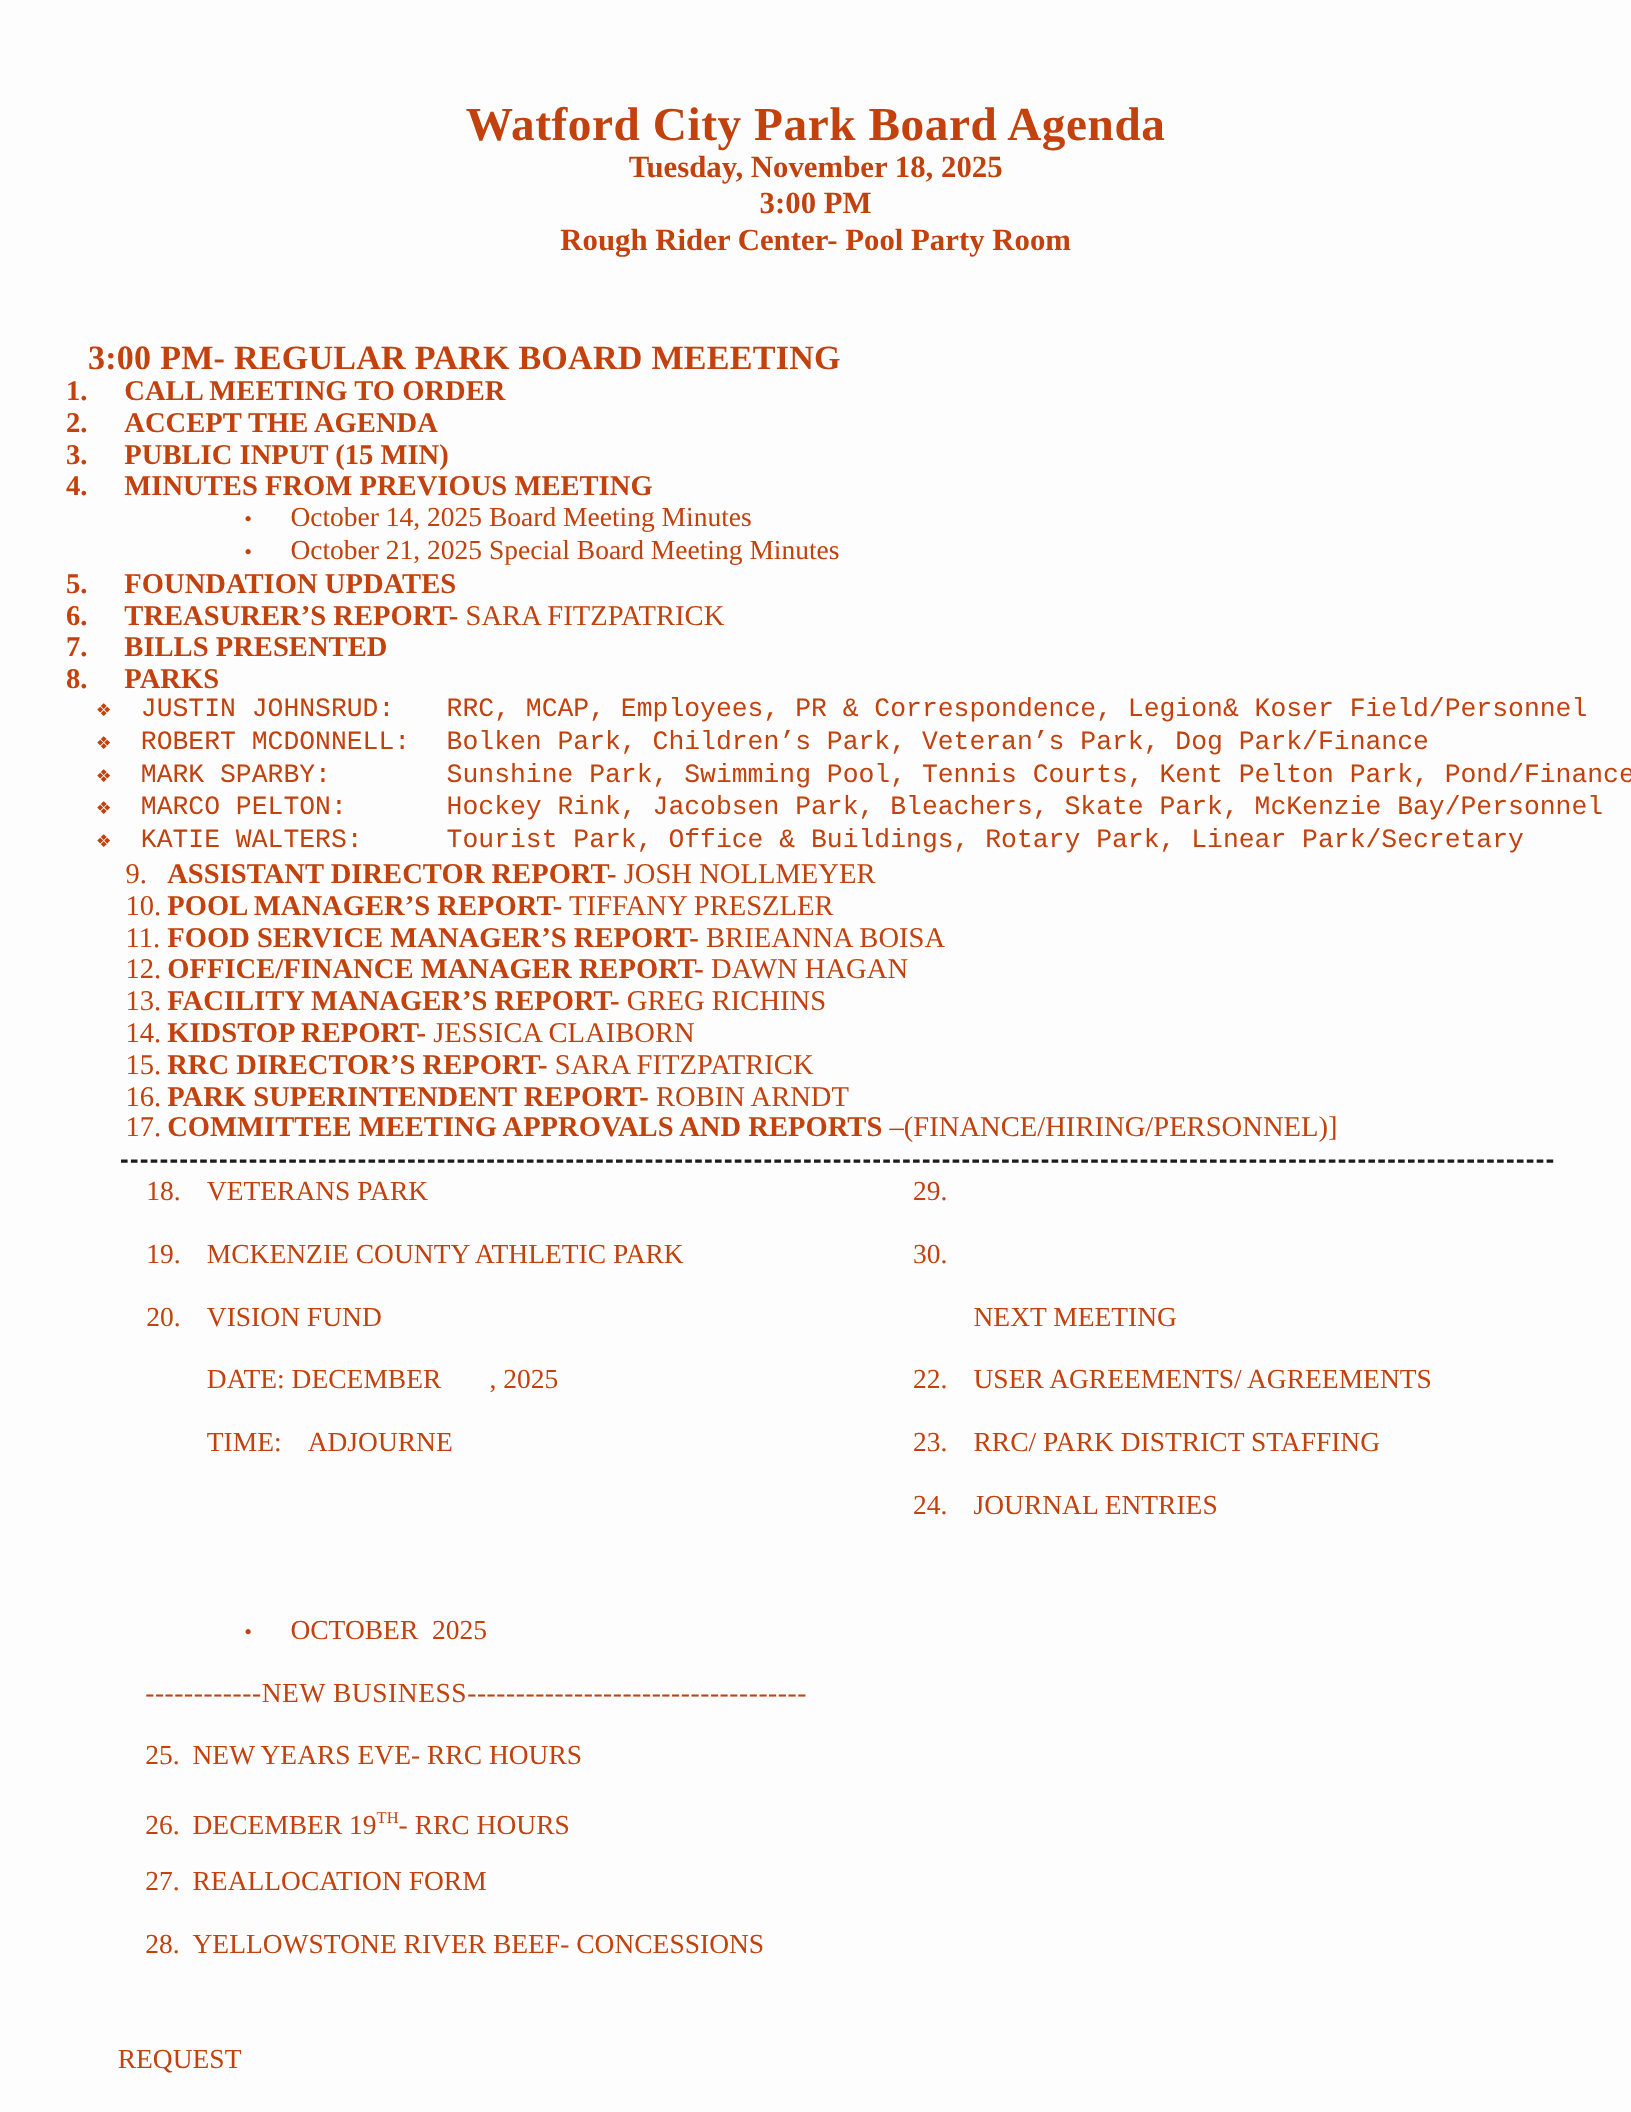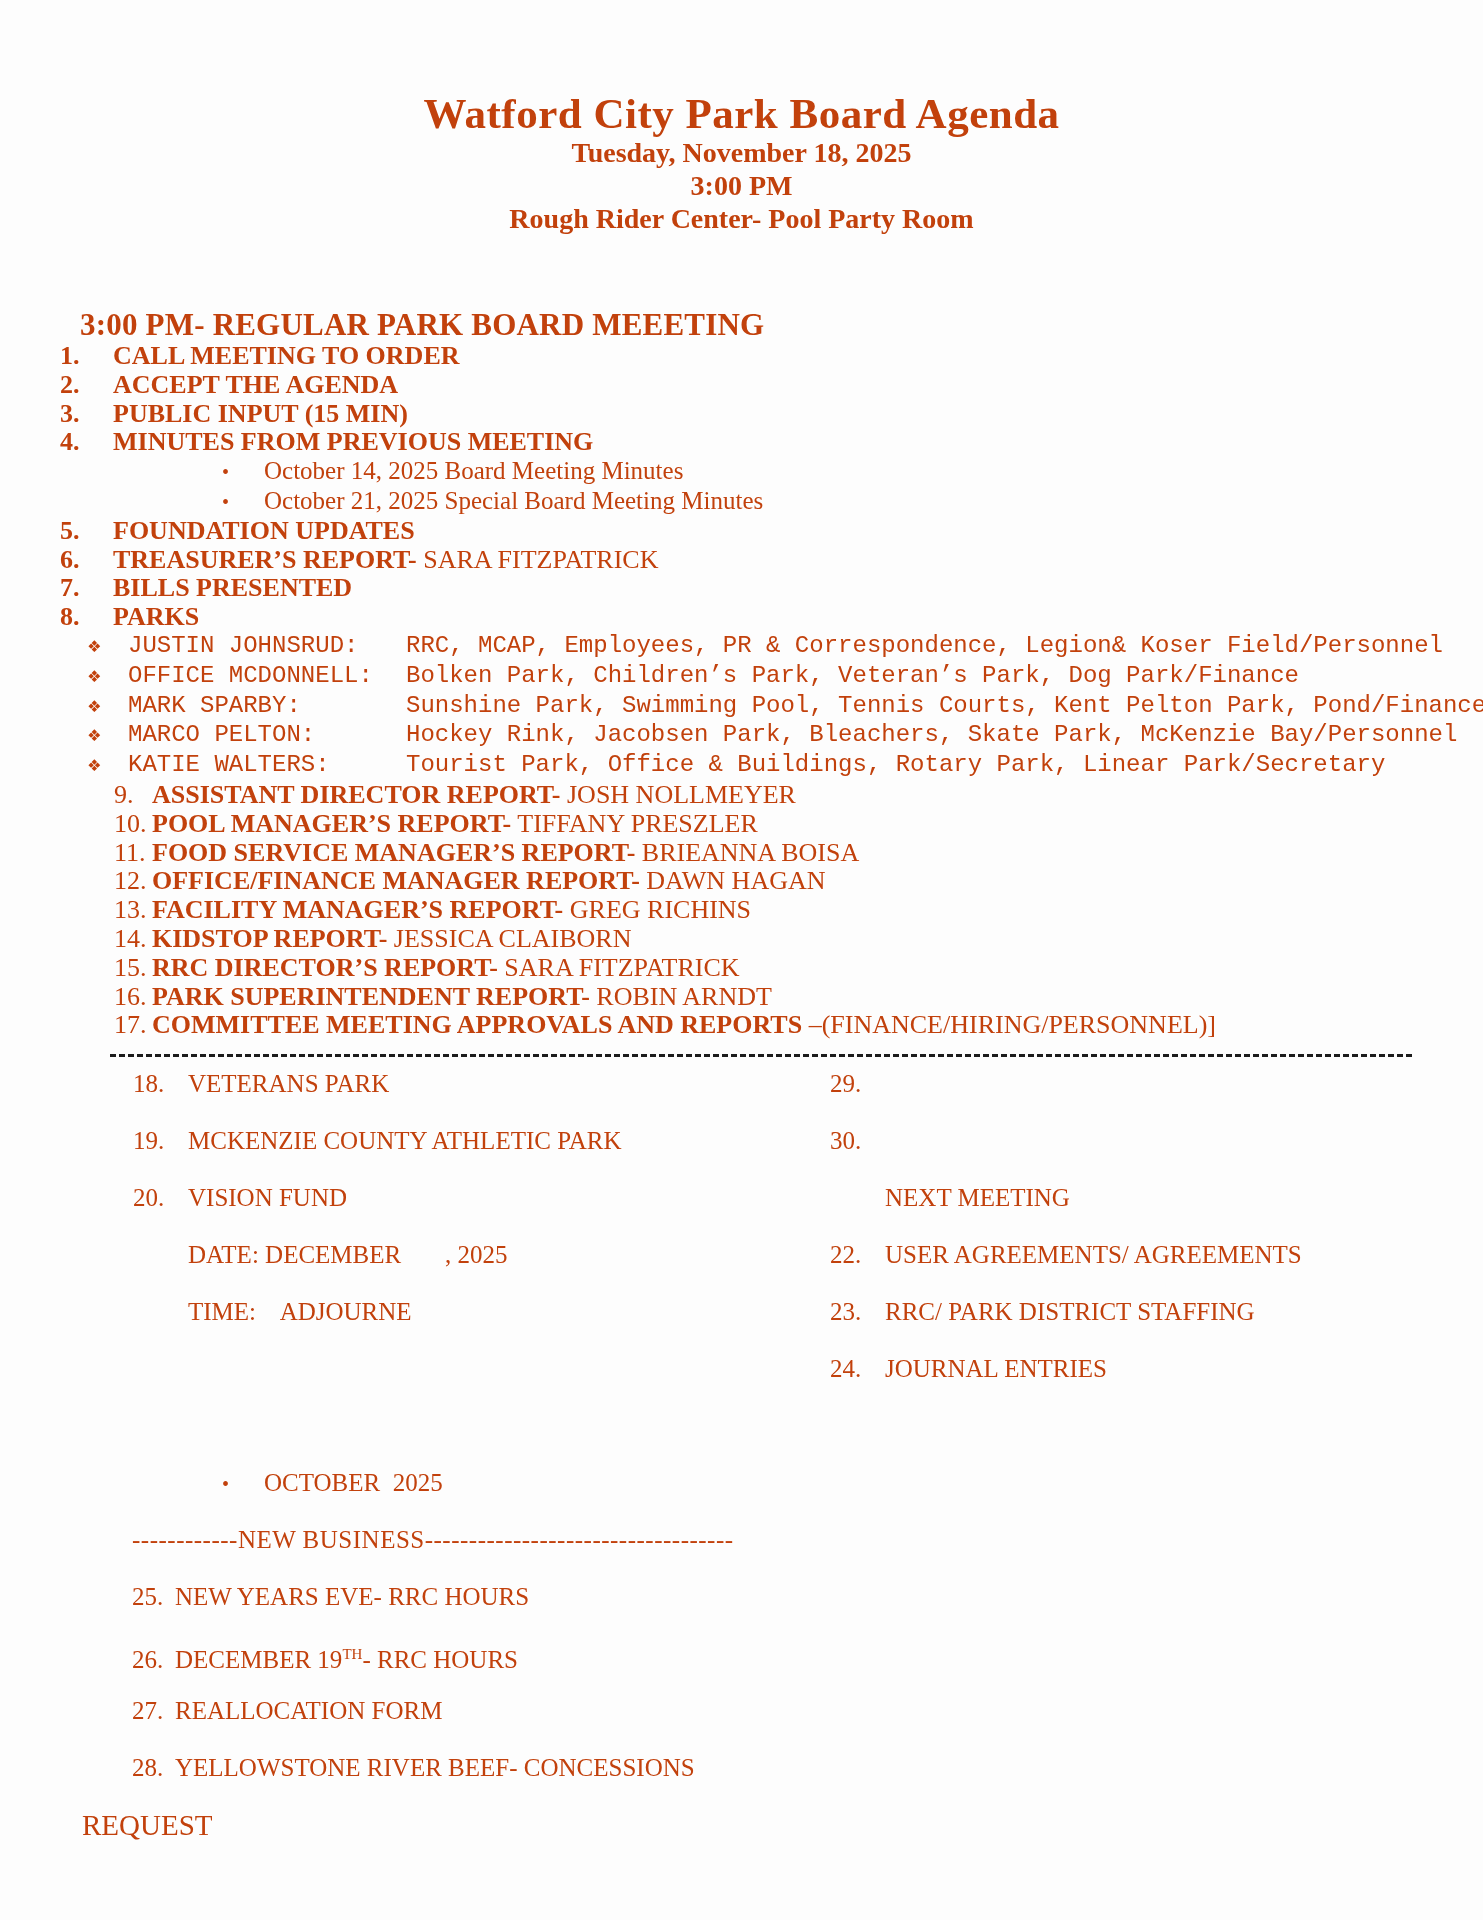--- a/index.html
+++ b/index.html
@@ -60,21 +60,21 @@
   .cr-num .num { display:inline-block; width:55px; }
   .cr-txt { padding-left:188px; }
 
   .roct { padding-left:222px; font-size:25px; height:57px; line-height:30px; white-space:pre; }
   .roct .bullet { display:inline-block; width:42px; font-size:20px; }
 
   .rnb  { padding-left:132px; font-size:25px; height:57px; line-height:30px; white-space:pre; letter-spacing:0.5px; }
 
   .r25  { padding-left:132px; font-size:25px; height:57px; line-height:30px; white-space:pre; }
   .r25 .num { display:inline-block; width:43px; }
-  .rreq { padding-left:82px; font-size:29px; line-height:30px; white-space:pre; }
+  .rreq { padding-left:107px; font-size:25px; line-height:30px; white-space:pre;margin-top:48px; }
 
   sup.th { font-size:60%; vertical-align:super; }
 </style>
 </head>
 <body>
 
 <div class="page">
 
   <div class="header">
     <div class="title">Watford City Park Board Agenda</div>
@@ -94,21 +94,21 @@
 
     <div class="row rb"><span class="bullet">•</span><span>October 14, 2025 Board Meeting Minutes</span></div>
     <div class="row rb"><span class="bullet">•</span><span>October 21, 2025 Special Board Meeting Minutes</span></div>
 
     <div class="row r8"><span class="num">5.</span><span>FOUNDATION UPDATES</span></div>
     <div class="row r8"><span class="num">6.</span><span>TREASURER’S REPORT-</span><span class="nm"> SARA FITZPATRICK</span></div>
     <div class="row r8"><span class="num">7.</span><span>BILLS PRESENTED</span></div>
     <div class="row r8"><span class="num">8.</span><span>PARKS</span></div>
 
     <div class="row rp"><span class="bullet">❖</span><span class="pname">JUSTIN JOHNSRUD:</span><span>RRC, MCAP, Employees, PR &amp; Correspondence, Legion&amp; Koser Field/Personnel</span></div>
-    <div class="row rp"><span class="bullet">❖</span><span class="pname">OFFICE MCDONNELL:</span><span>Bolken Park, Children’s Park, Veteran’s Park, Dog Park/Finance</span></div>
+    <div class="row rp"><span class="bullet">❖</span><span class="pname">ROBERT MCDONNELL:</span><span>Bolken Park, Children’s Park, Veteran’s Park, Dog Park/Finance</span></div>
     <div class="row rp"><span class="bullet">❖</span><span class="pname">MARK SPARBY:</span><span>Sunshine Park, Swimming Pool, Tennis Courts, Kent Pelton Park, Pond/Finance</span></div>
     <div class="row rp"><span class="bullet">❖</span><span class="pname">MARCO PELTON:</span><span>Hockey Rink, Jacobsen Park, Bleachers, Skate Park, McKenzie Bay/Personnel</span></div>
     <div class="row rp"><span class="bullet">❖</span><span class="pname">KATIE WALTERS:</span><span>Tourist Park, Office &amp; Buildings, Rotary Park, Linear Park/Secretary</span></div>
 
     <div class="row r9"><span class="num">9.</span><span class="lbl">ASSISTANT DIRECTOR REPORT-</span><span class="nm"> JOSH NOLLMEYER</span></div>
     <div class="row r9"><span class="num">10.</span><span class="lbl">POOL MANAGER’S REPORT-</span><span class="nm"> TIFFANY PRESZLER</span></div>
     <div class="row r9"><span class="num">11.</span><span class="lbl">FOOD SERVICE MANAGER’S REPORT-</span><span class="nm"> BRIEANNA BOISA</span></div>
     <div class="row r9"><span class="num">12.</span><span class="lbl">OFFICE/FINANCE MANAGER REPORT-</span><span class="nm"> DAWN HAGAN</span></div>
     <div class="row r9"><span class="num">13.</span><span class="lbl">FACILITY MANAGER’S REPORT-</span><span class="nm"> GREG RICHINS</span></div>
     <div class="row r9"><span class="num">14.</span><span class="lbl">KIDSTOP REPORT-</span><span class="nm"> JESSICA CLAIBORN</span></div>

